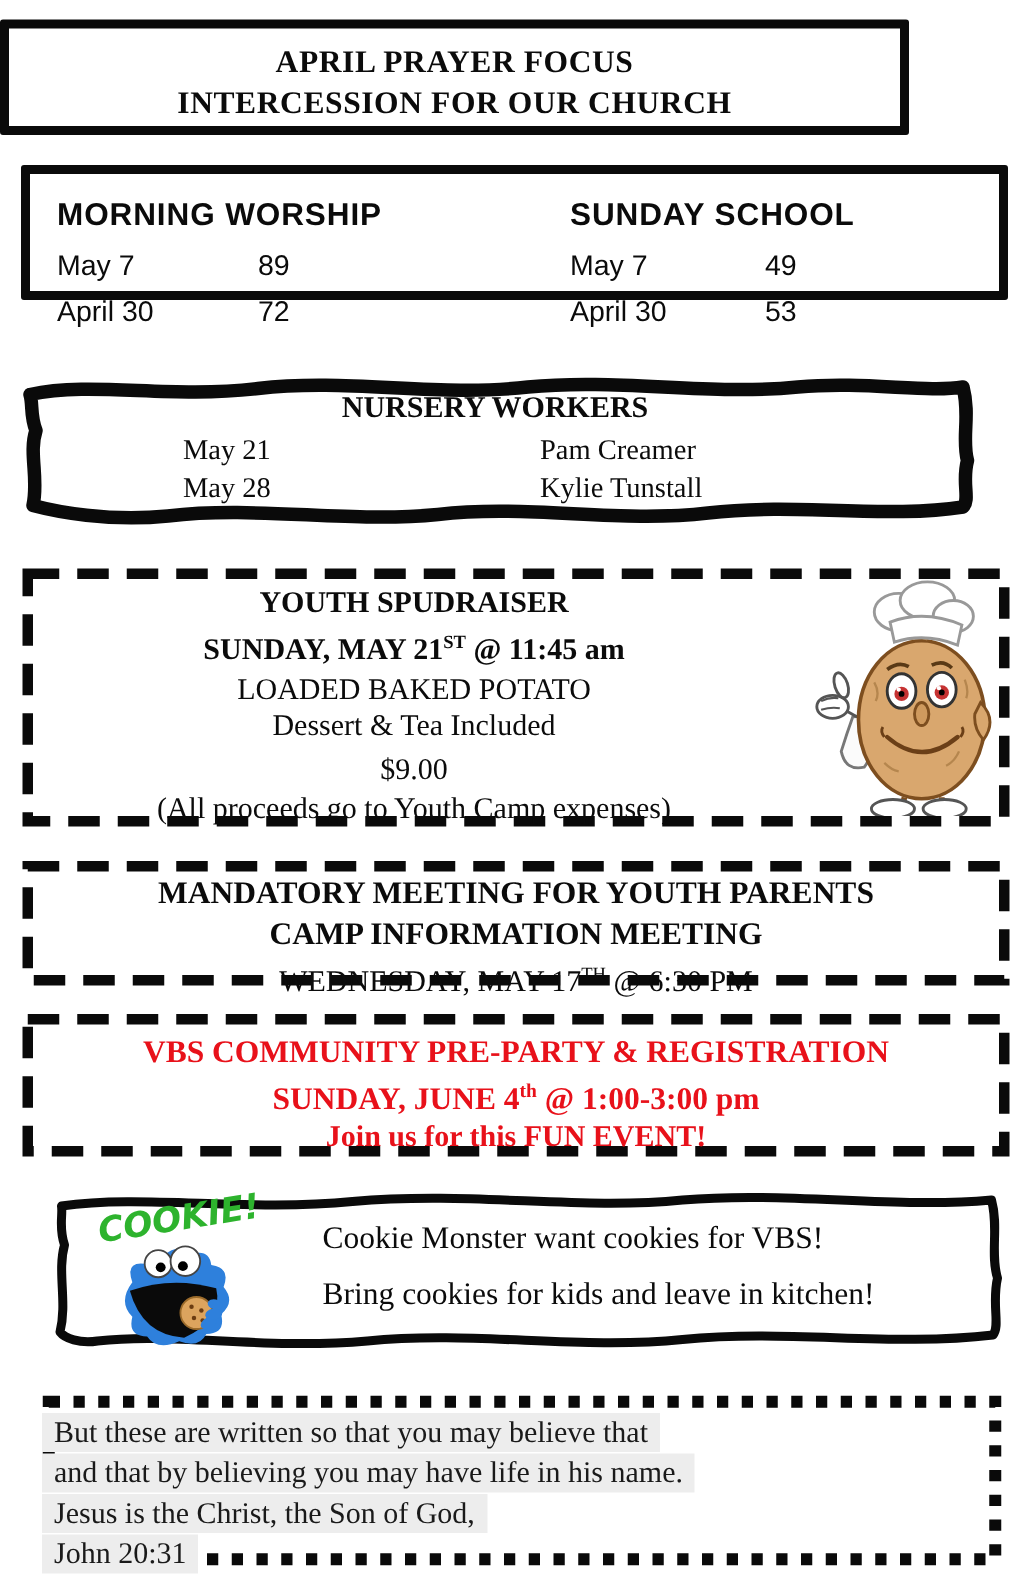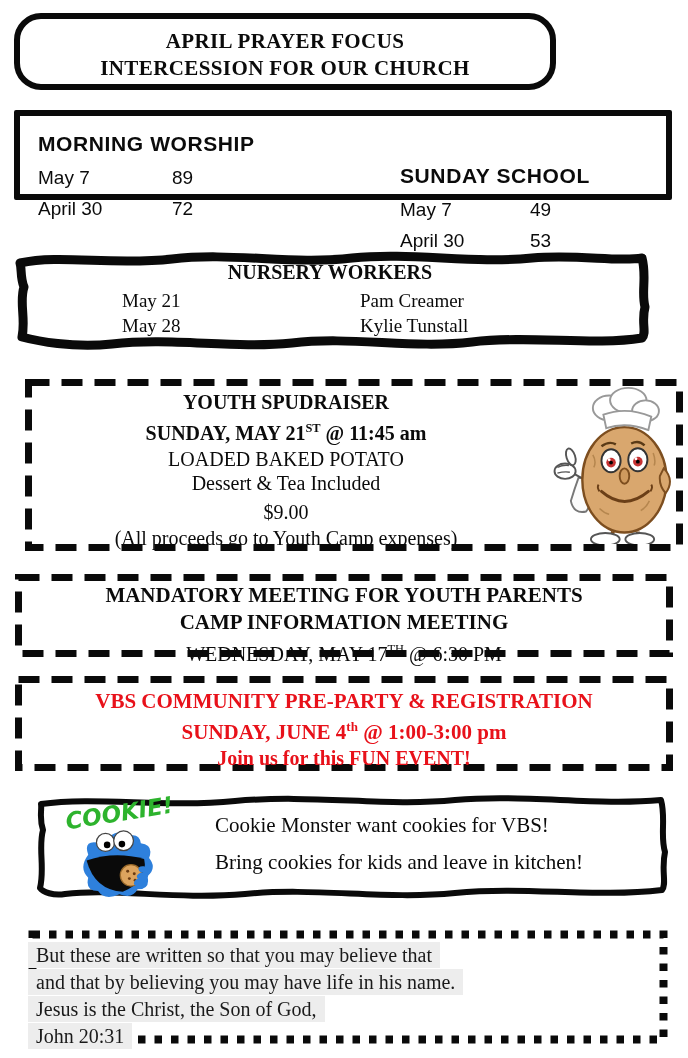--- a/index.html
+++ b/index.html
@@ -8,38 +8,38 @@
   .abs{position:absolute;}
   .frame{position:absolute;inset:0;width:100%;height:100%;pointer-events:none;}
   .content{position:relative;width:100%;height:100%;box-sizing:border-box;}
   .center{text-align:center;}
   .bold{font-weight:bold;}
   .serif{font-family:"Liberation Serif","DejaVu Serif",serif;}
   .comic{font-family:"Liberation Sans","DejaVu Sans",sans-serif;}
   .sup{font-size:62%;vertical-align:super;}
   
   .solidbox{box-sizing:border-box;border:6px solid #0a0a0a;border-radius:2px;background:#fff;}
-  #prayer{left:14px;top:13px;width:542px;height:77px;border-radius:27px;}
+  #prayer{left:0;top:13px;width:606px;height:77px;}
   #prayer .content{padding-top:9px;font-size:21px;line-height:27px;letter-spacing:.4px;}
   #attendance{left:14px;top:110px;width:658px;height:90px;}
   .att-col{position:absolute;top:16px;}
   .att-col .hdr{font-size:21px;font-weight:bold;letter-spacing:.6px;margin-bottom:6px;}
   .att-row{display:flex;font-size:19px;line-height:31px;}
   .att-row .d{width:134px;}
   #att-left{left:18px;}
-  #att-right{left:380px;margin-top:32px;}
+  #att-right{left:360px;}
   #att-right .att-row .d{width:130px;}
   
   #nursery{left:2px;top:247px;width:656px;height:105px;}
   #nursery .content{padding-top:13px;font-size:19px;line-height:25px;}
   #nursery .title{font-size:20px;font-weight:bold;text-align:center;margin-bottom:3px;}
   .nur-row{display:flex;padding-left:120px;}
   .nur-row .d{width:238px;}
   
-  #spud{left:24px;top:378px;width:660px;height:174px;}
+  #spud{left:14px;top:378px;width:660px;height:174px;}
   #spud .content{padding:12px 150px 0 14px;font-size:20px;line-height:24px;}
   #spud .t1{font-weight:bold;line-height:25px;}
   #spud .t2{font-weight:bold;font-size:20px;line-height:27px;}
   #spud .price{margin-top:4px;line-height:27px;}
   #potato{position:absolute;right:8px;top:8px;width:128px;height:158px;}
   #youthmeet{left:14px;top:573px;width:660px;height:85px;}
   #youthmeet .content{padding-top:9px;font-size:21px;line-height:27px;}
   #vbs{left:14px;top:675px;width:660px;height:97px;}
   #vbs .content{padding-top:13px;font-size:21px;line-height:26px;font-weight:bold;color:var(--c-red,#e11);}
   

